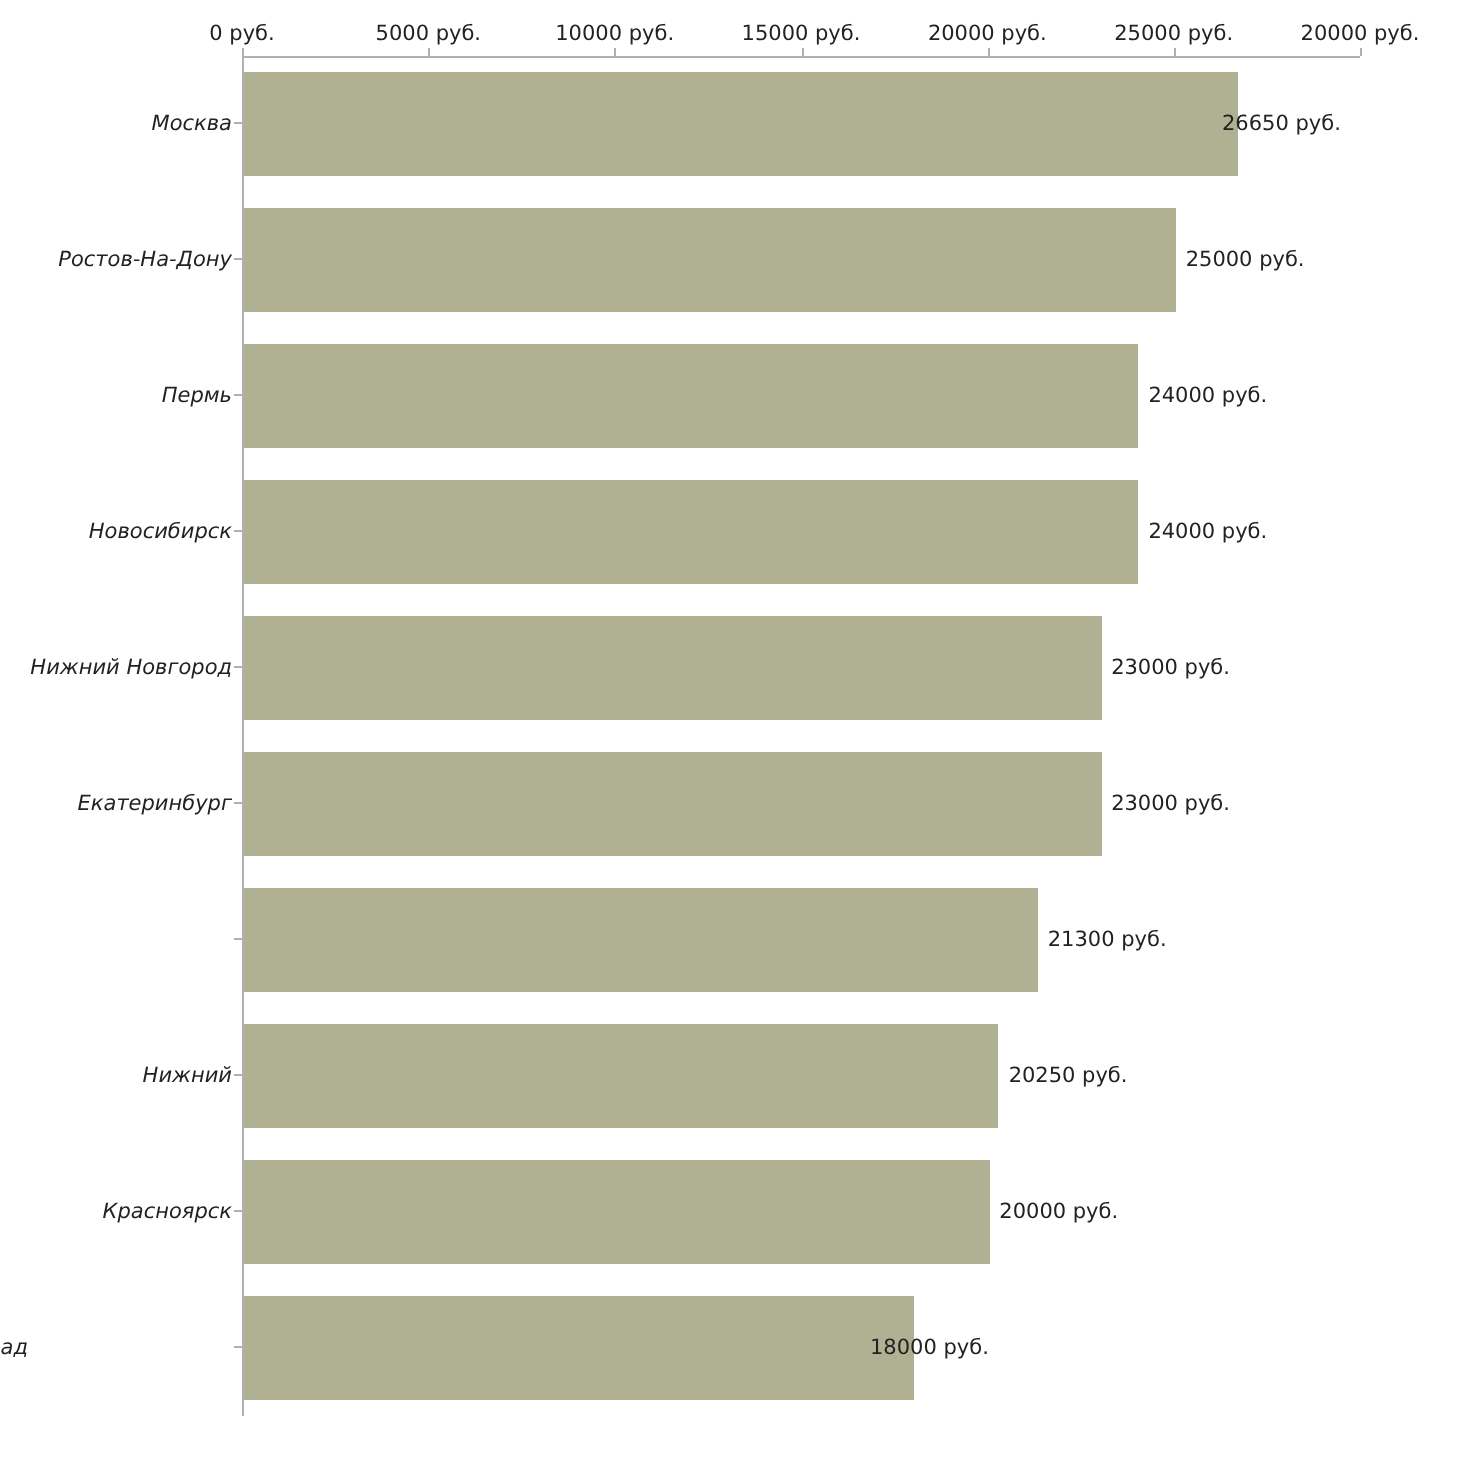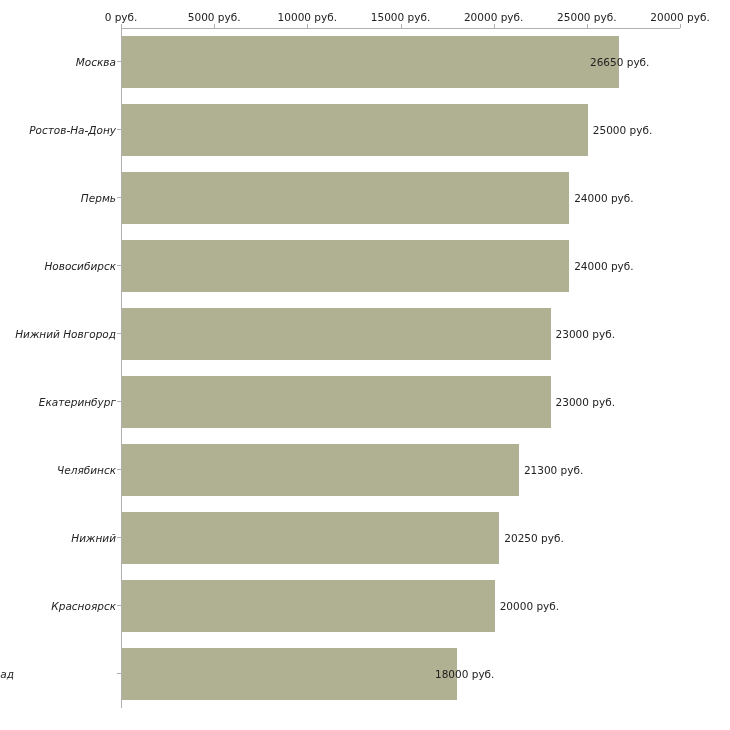--- a/index.html
+++ b/index.html
@@ -115,21 +115,21 @@
       <div class="xtick-label" style="left: 586.833px;">25000 руб.</div>
       <div class="xtick-mark" style="left: 586.833px;"></div>
       <div class="xtick-label" style="left: 680px;">20000 руб.</div>
       <div class="xtick-mark" style="left: 680px;"></div>
     </div>
   <div id="rows">
       <div class="row" style="top: 28px; width: 730px;">
         <div class="cat-label">Москва</div>
         <div class="tick-y"></div>
         <div class="bar" style="width: 496.578px; background: rgb(176, 176, 147);"></div>
-        <div class="bar-value" style="left: 585px;">26650 руб.</div>
+        <div class="bar-value" style="left: 606px;">26650 руб.</div>
       </div>
       <div class="row" style="top: 96px; width: 730px;">
         <div class="cat-label">Ростов-На-Дону</div>
         <div class="tick-y"></div>
         <div class="bar" style="width: 465.833px; background: rgb(176, 176, 147);"></div>
         <div class="bar-value" style="left: 587.833px;">25000 руб.</div>
       </div>
       <div class="row" style="top: 164px; width: 730px;">
         <div class="cat-label">Пермь</div>
         <div class="tick-y"></div>
@@ -148,21 +148,20 @@
         <div class="bar" style="width: 428.567px; background: rgb(176, 176, 147);"></div>
         <div class="bar-value" style="left: 550.567px;">23000 руб.</div>
       </div>
       <div class="row" style="top: 368px; width: 730px;">
         <div class="cat-label">Екатеринбург</div>
         <div class="tick-y"></div>
         <div class="bar" style="width: 428.567px; background: rgb(176, 176, 147);"></div>
         <div class="bar-value" style="left: 550.567px;">23000 руб.</div>
       </div>
       <div class="row" style="top: 436px; width: 730px;">
-        <div class="cat-label">Челябинск</div>
         <div class="tick-y"></div>
         <div class="bar" style="width: 396.89px; background: rgb(176, 176, 147);"></div>
         <div class="bar-value" style="left: 518.89px;">21300 руб.</div>
       </div>
       <div class="row" style="top: 504px; width: 730px;">
         <div class="cat-label">Нижний</div>
         <div class="tick-y"></div>
         <div class="bar" style="width: 377.325px; background: rgb(176, 176, 147);"></div>
         <div class="bar-value" style="left: 499.325px;">20250 руб.</div>
       </div>

